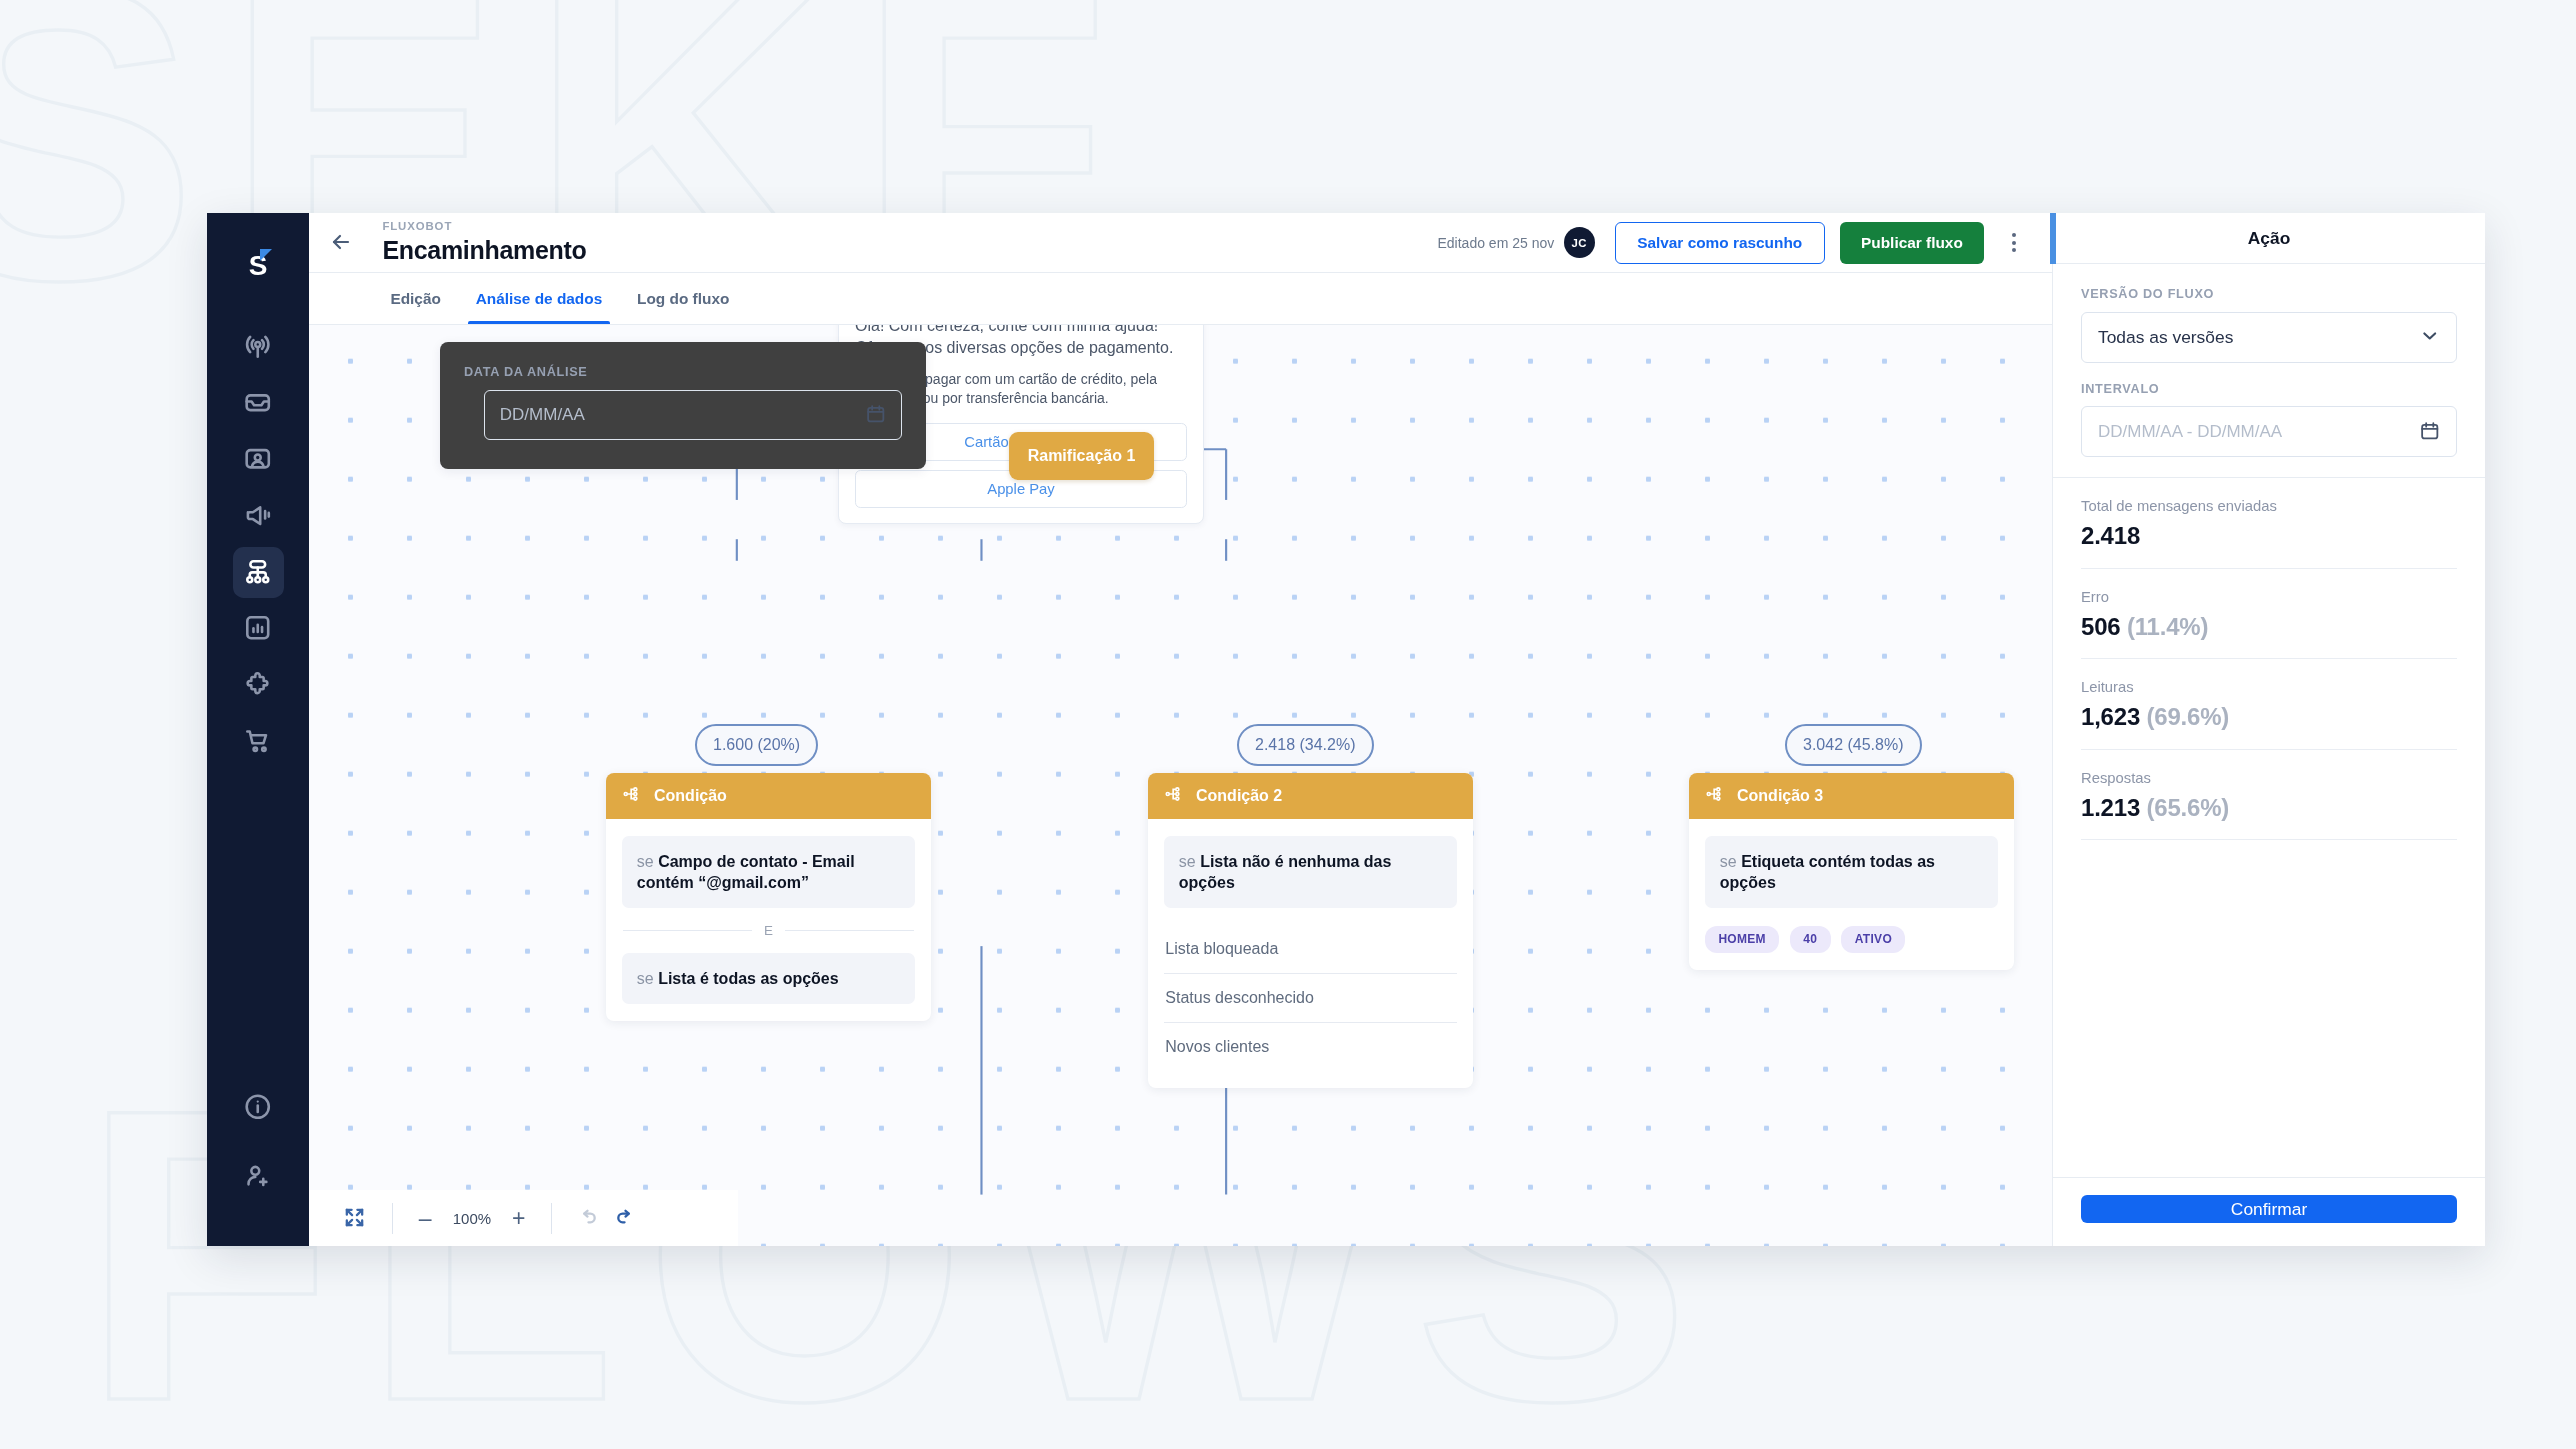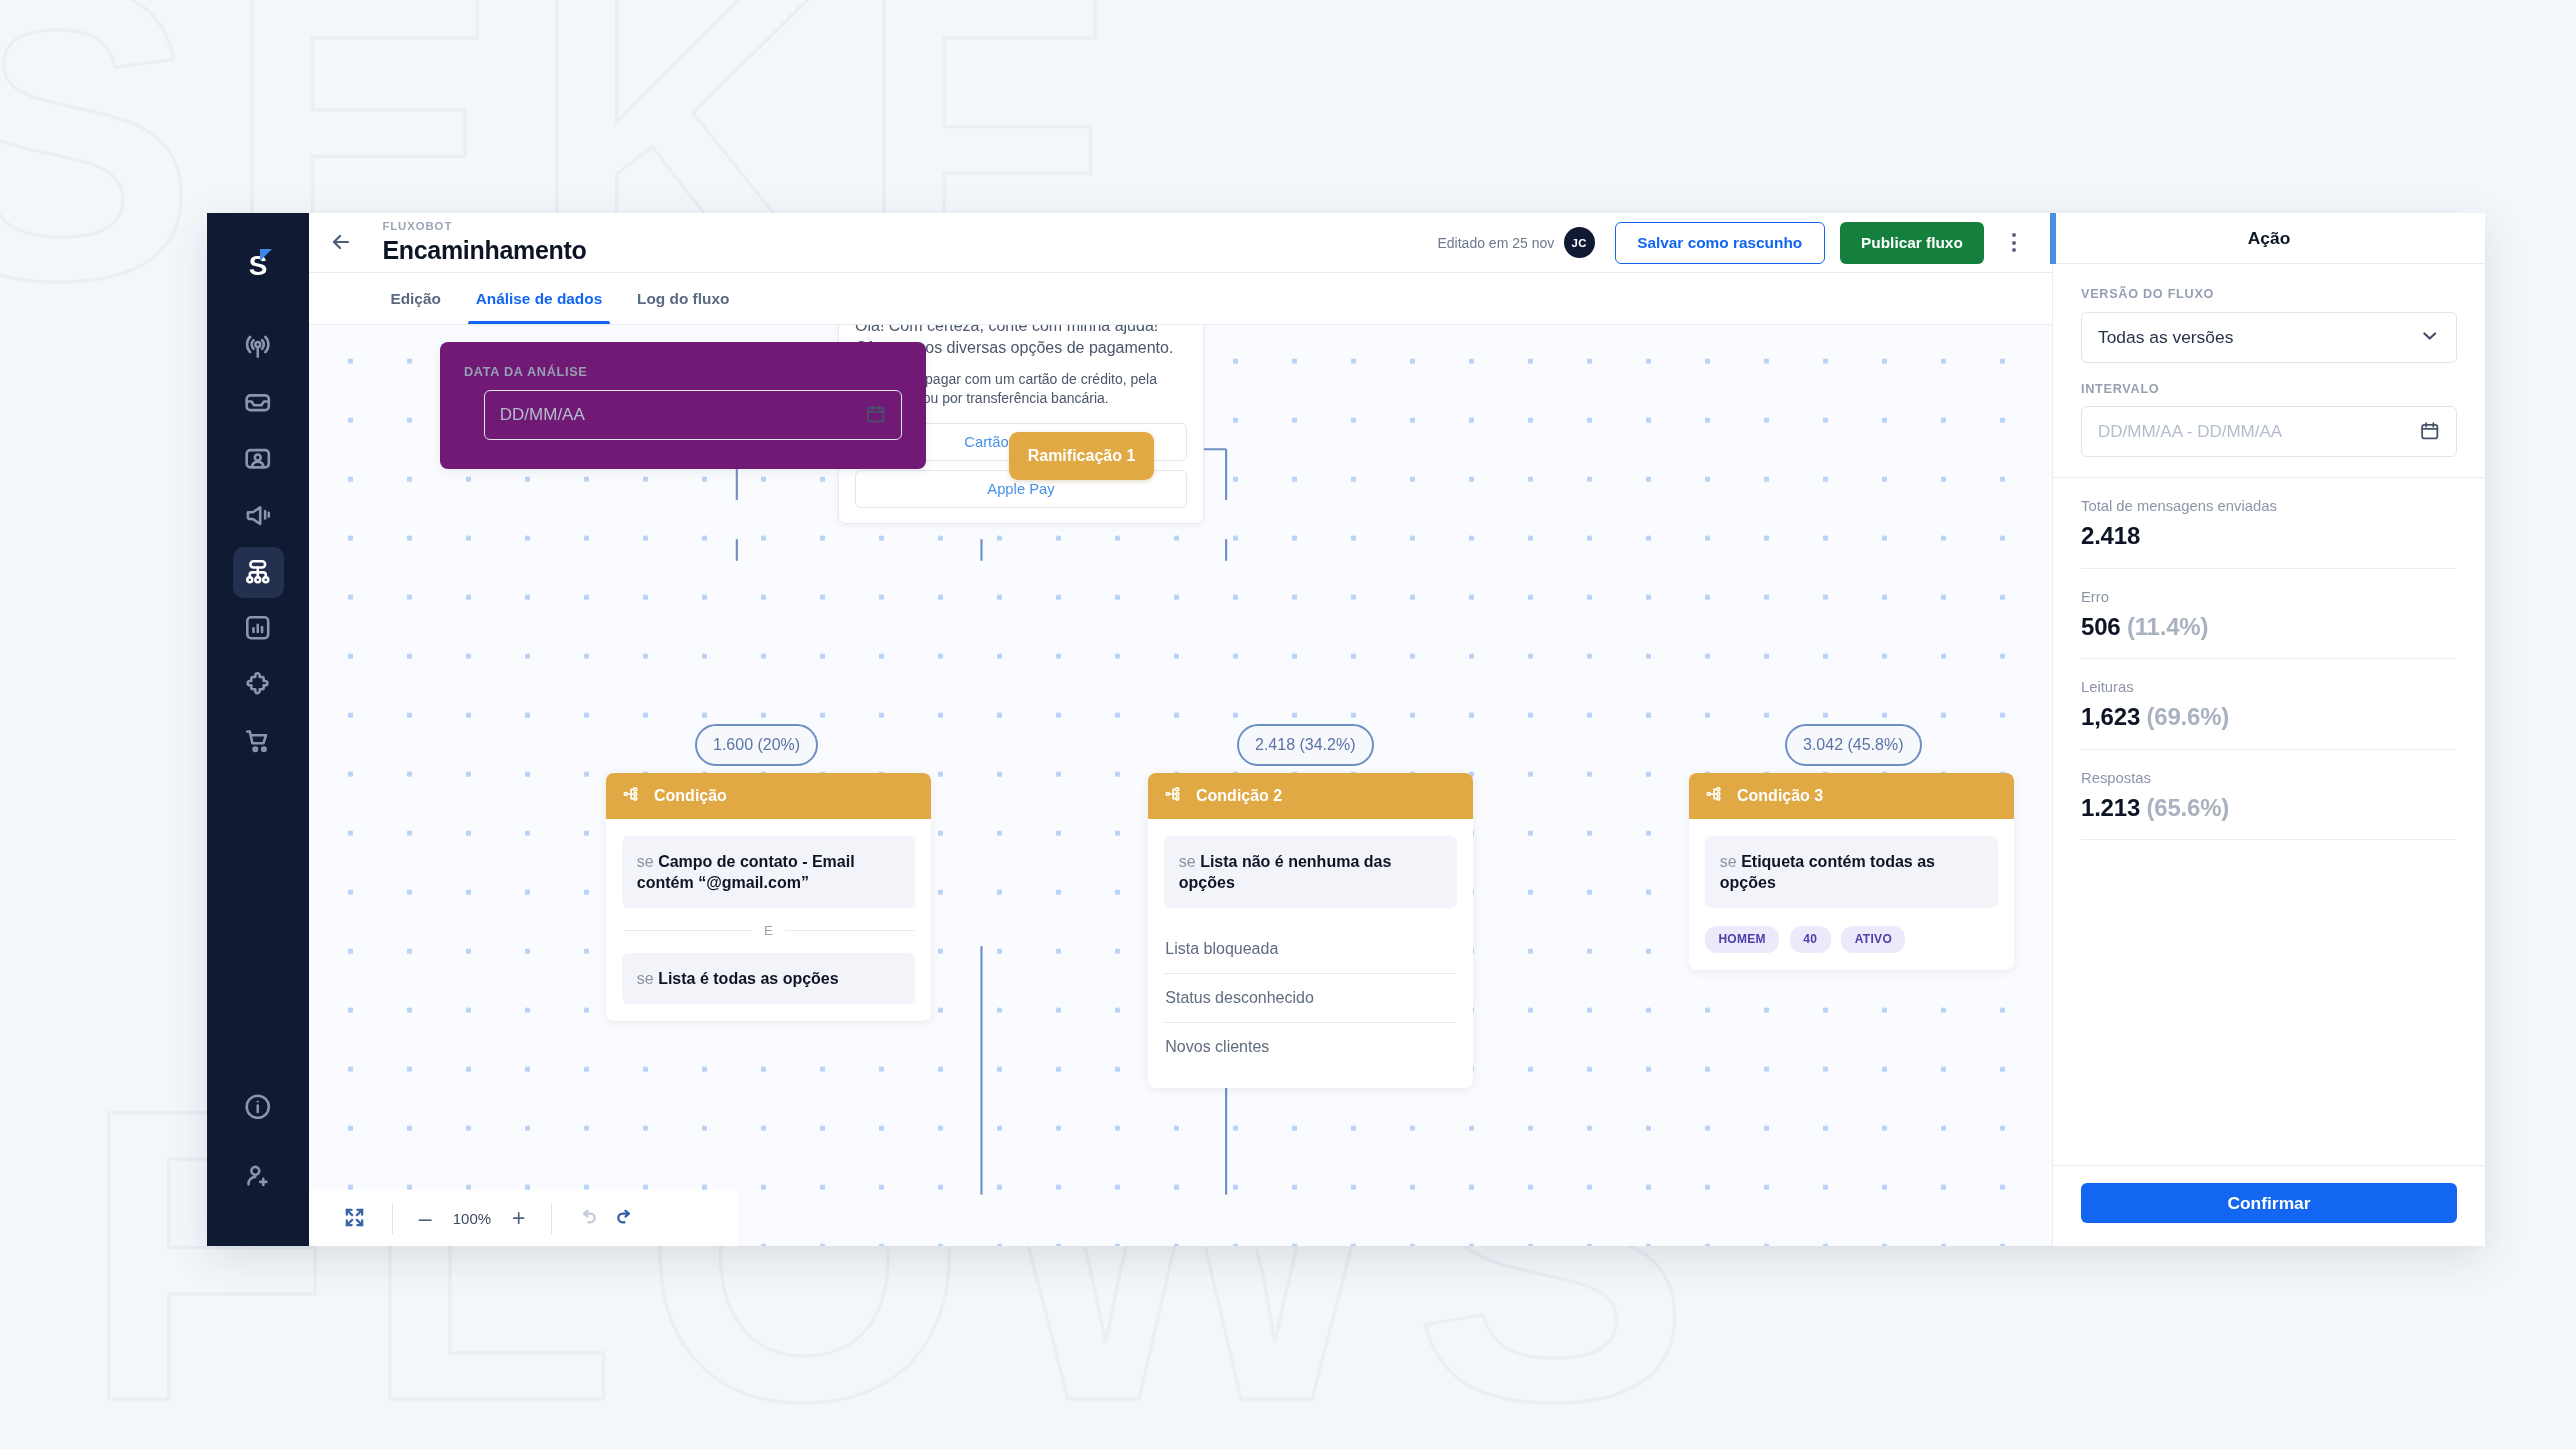--- a/index.html
+++ b/index.html
@@ -256,21 +256,21 @@
   #zoombar .undo, #zoombar .redo { width: 38px; height: 38px; }
   #zoombar .undo svg { width: 23px; height: 23px; stroke: #c3cbd8; fill: none; stroke-width: 2.4;
     stroke-linecap: round; stroke-linejoin: round; }
   #zoombar .redo svg { width: 23px; height: 23px; stroke: #2f5fa8; fill: none; stroke-width: 2.4;
     stroke-linecap: round; stroke-linejoin: round; }
 
   
   #dateCard {
     position: absolute; left: 131px; top: 17.4px;
     width: 486px; height: 127px;
-    background: #701a75; border-radius: 8px;
+    background: #404040; border-radius: 8px;
     box-shadow: 0 2.7px 10.7px rgba(20,35,70,.07);
     padding: 23px 24px;
     z-index: 8;
   }
   #dateCard .lbl {
     font-size: 12.7px; font-weight: 600; letter-spacing: 0.7px;
     color: #96a0b2; text-transform: uppercase; margin-bottom: 10.7px;
   }
   #dateCard .field {
     height: 50px; border: 0.7px solid #dde4ee; border-radius: 6px;
@@ -321,23 +321,23 @@
   #panel .metric { padding: 20px 0 17.4px 0; border-bottom: 0.7px solid #e9edf3; }
   #panel .metric .mk { font-size: 14.8px; color: #8c95a8; margin-bottom: 8px; }
   #panel .metric .mv { font-size: 24px; font-weight: 700; color: #0d1424; letter-spacing: -0.2px; }
   #panel .metric .mv .pc { color: #aab2c0; font-weight: 700; }
 
   #panel .pfooter {
     flex: 0 0 auto; padding: 17.4px 28px 23px 28px;
     border-top: 0.7px solid #e7ecf2; background: #fff;
   }
   #panel .confirm {
-    height: 40px; border-radius: 6px; background: #1266f1; color: #fff;
-    display: flex; align-items: center; justify-content: center;
-    font-size: 17.4px; font-weight: 700; cursor: pointer;
+    height: 28px; border-radius: 6px; background: #1266f1; color: #fff;
+    display: flex; align-items: center; justify-content: center;
+    font-size: 17.4px; font-weight: 400; cursor: pointer;
   }
 </style>
 </head>
 <body>
 
 <div id="backdrop">
   <div class="wm row1">SEKF</div>
   <div class="wm row2">FLOWS</div>
 </div>
 

